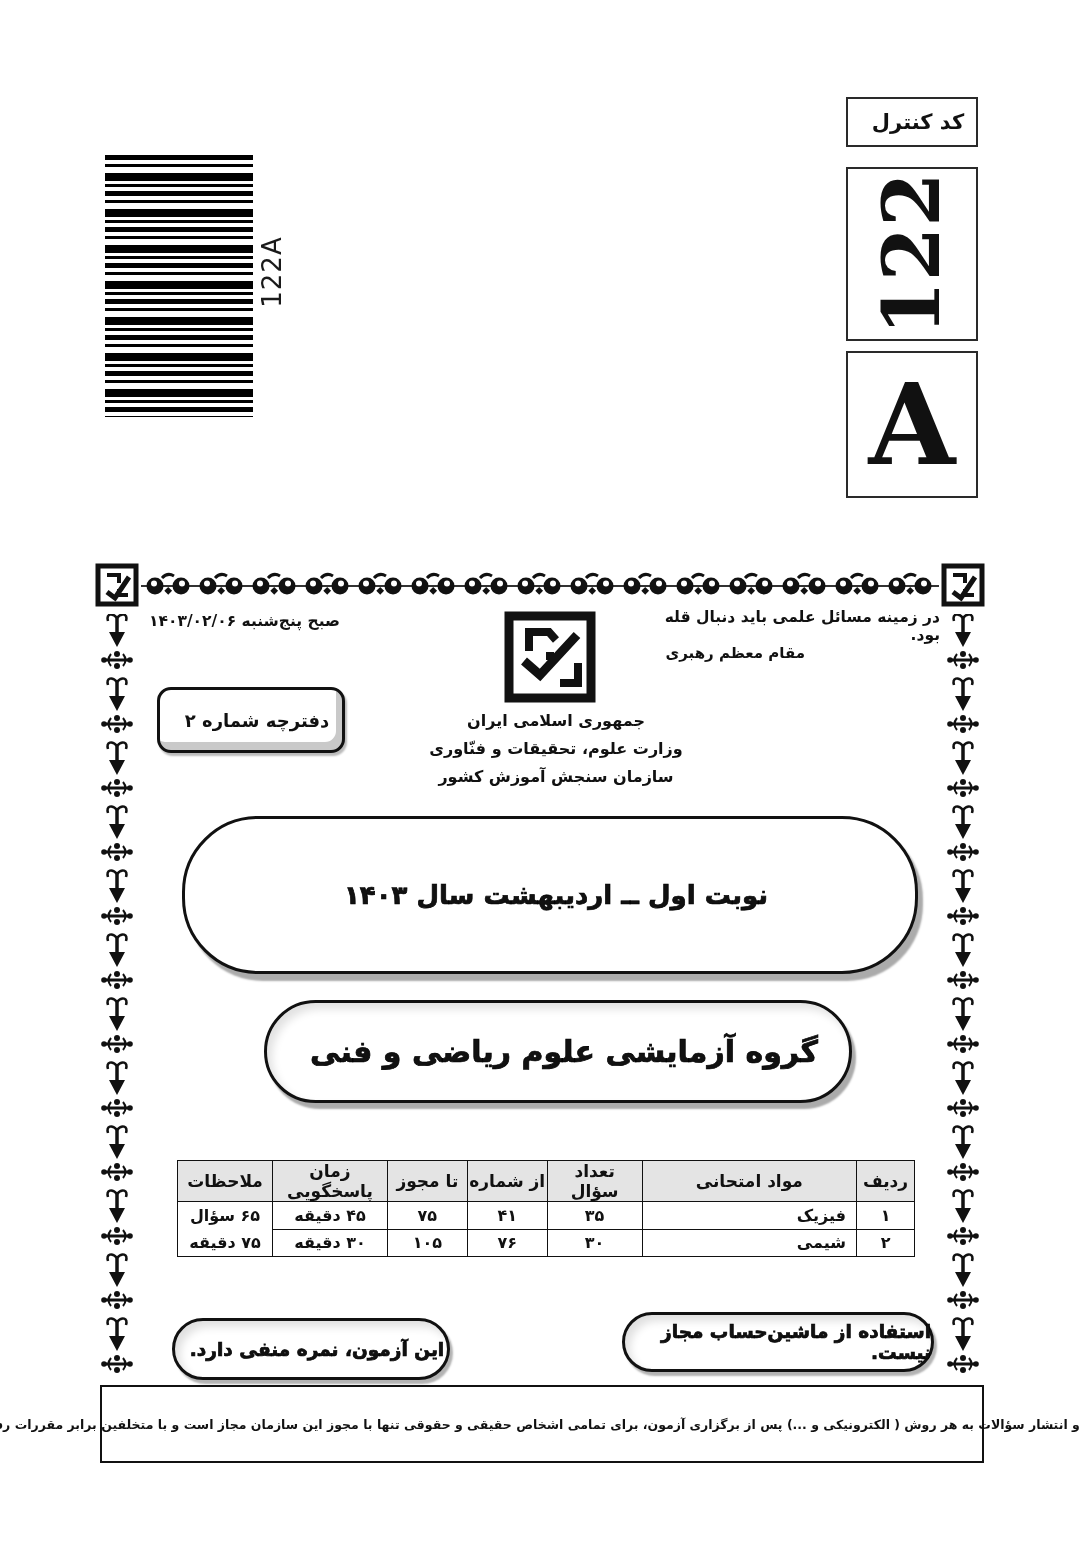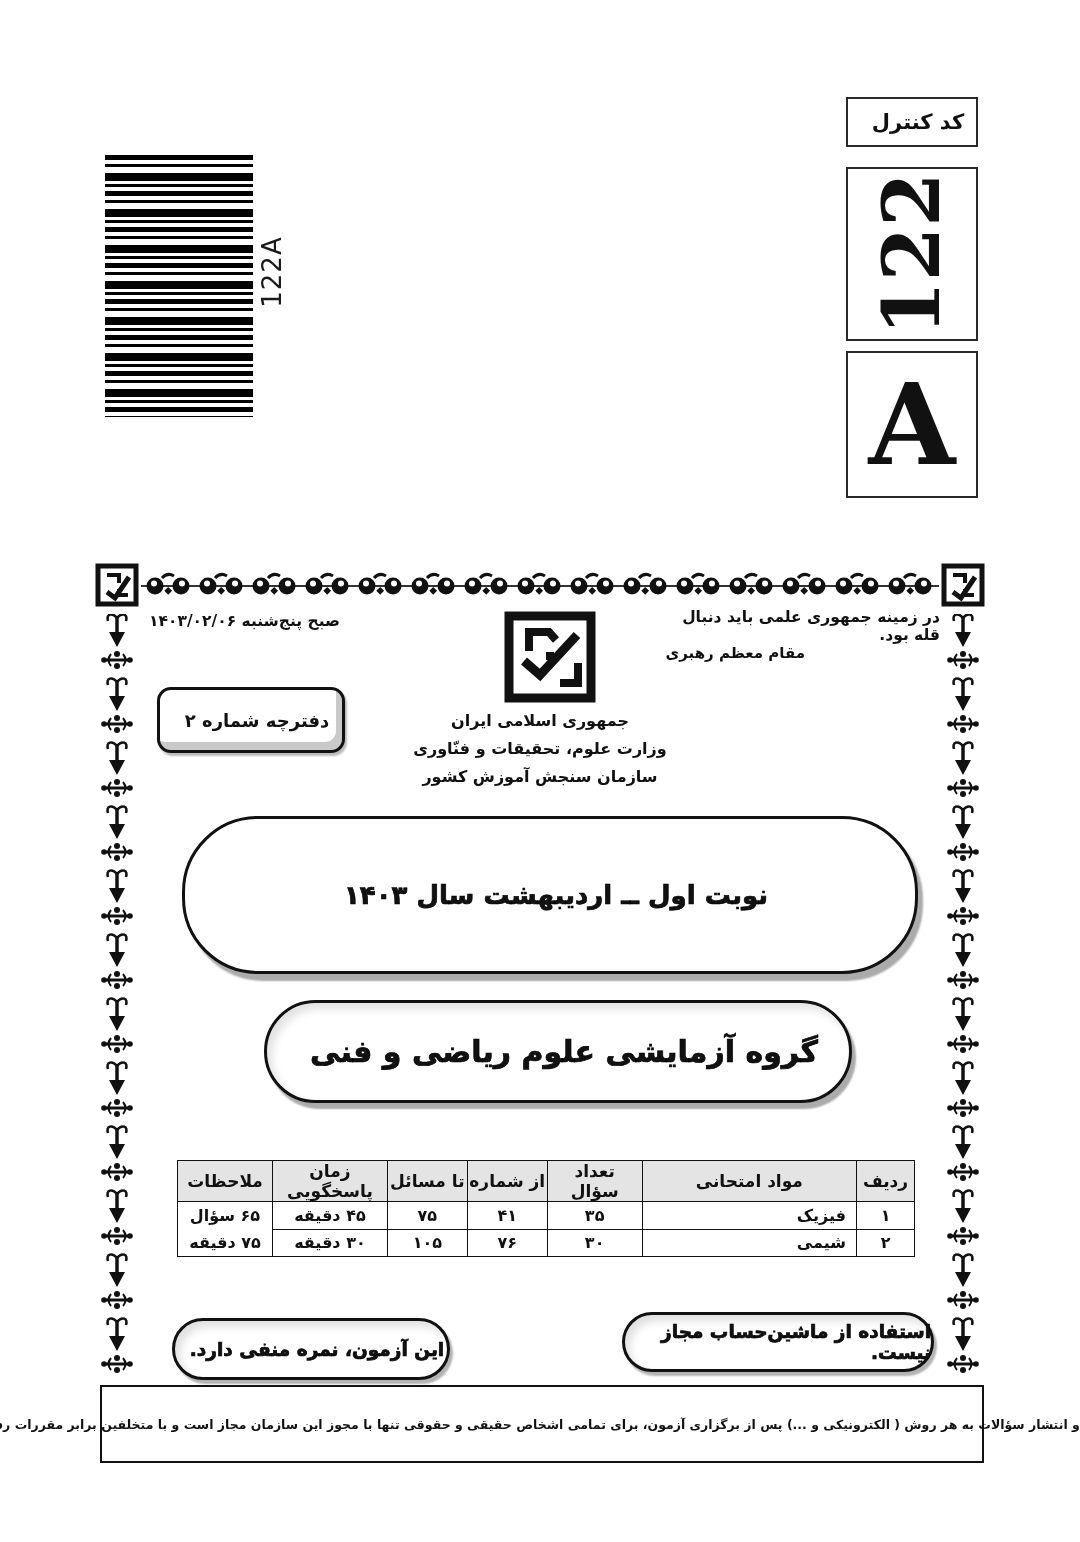--- a/index.html
+++ b/index.html
@@ -40,21 +40,21 @@
   .chain-right { position:absolute; left:944px; top:614px; width:38px; height:768px; }
   
   .rtl { direction:rtl; unicode-bidi:isolate;padding-left:12px; }
   .date-line  { position:absolute; left:130px; top:612px; width:210px; text-align:right;
     font-size:15.5px; font-weight:bold; }
   .quote-line { position:absolute; left:640px; top:608px; width:300px; text-align:right;
     font-size:15.5px; font-weight:bold; }
   .quote-attr { position:absolute; left:640px; top:644px; width:165px; text-align:right;
     font-size:15px; font-weight:bold; }
   .logo { position:absolute; left:503px; top:610px; width:94px; height:94px; }
-  .org-line { position:absolute; left:374px; width:320px; text-align:center;
+  .org-line { position:absolute; left:390px; width:320px; text-align:center;
     font-size:16px; font-weight:bold; }
   .org1 { top:711px; } .org2 { top:739px; } .org3 { top:767px; }
   .booklet-box {
     position:absolute; left:157px; top:687px; width:188px; height:66px;
     border:3px solid #111; border-radius:14px; background:#fff;
     box-shadow: inset -6px -8px 0 #c9c9c9, 2px 3px 2px #bbb;
     display:flex; align-items:center; justify-content:center;
     font-size:18px; font-weight:bold;
   }
   
@@ -197,21 +197,21 @@
       <use href="#vmotif" y="320"></use>
     <use href="#vmotif" y="384"></use>
       <use href="#vmotif" y="448"></use>
       <use href="#vmotif" y="512"></use>
     <use href="#vmotif" y="576"></use>
       <use href="#vmotif" y="640"></use>
       <use href="#vmotif" y="704"></use>
   </svg>
 
   <div class="date-line rtl">صبح پنج‌شنبه ۱۴۰۳/۰۲/۰۶</div>
-  <div class="quote-line rtl">در زمینه جمهوری علمی باید دنبال قله بود.</div>
+  <div class="quote-line rtl">در زمینه مسائل علمی باید دنبال قله بود.</div>
   <div class="quote-attr rtl">مقام معظم رهبری</div>
 
   <svg class="logo" viewBox="0 0 94 94">
     <rect x="6" y="6" width="82" height="82" fill="none" stroke="#111" stroke-width="9"></rect>
     <path d="M21 51 L37 65 L74 25" stroke="#111" stroke-width="9" fill="none"></path>
     <path d="M26 41 V22 H46 L53 30" stroke="#111" stroke-width="8" fill="none"></path>
     <path d="M57 73 H75 V53" stroke="#111" stroke-width="8" fill="none"></path>
     <rect x="43" y="42" width="8" height="8" fill="#111"></rect>
   </svg>
   <div class="org-line org1 rtl">جمهوری اسلامی ایران</div>
@@ -239,21 +239,21 @@
         <col style="width:80px">
         <col style="width:115px">
         <col style="width:95px">
     </colgroup>
     <thead>
       <tr>
         <th>ردیف</th>
         <th>مواد امتحانی</th>
         <th>تعداد سؤال</th>
         <th>از شماره</th>
-        <th>تا مسائل</th>
+        <th>تا مجوز</th>
         <th>زمان پاسخگویی</th>
         <th>ملاحظات</th>
       </tr>
     </thead>
     <tbody>
       <tr>
         <td>۱</td>
         <td class="subject">فیزیک</td>
         <td>۳۵</td>
         <td>۴۱</td>

